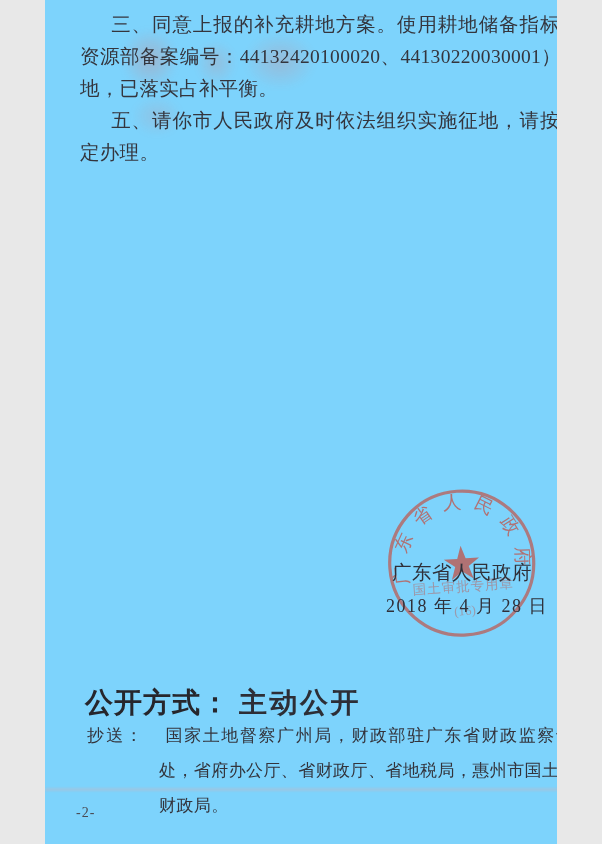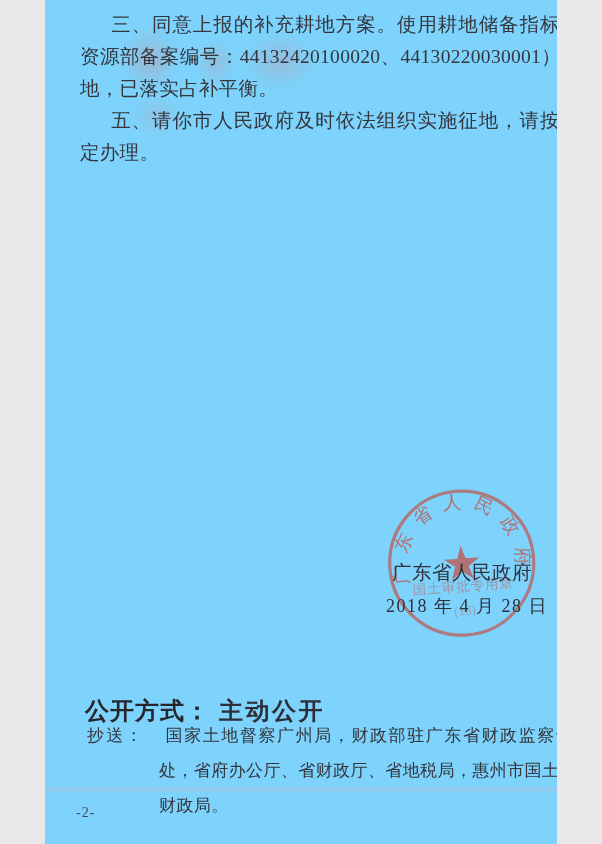--- a/index.html
+++ b/index.html
@@ -24,21 +24,21 @@
   .issue-date{
     position:absolute;left:341px;top:594px;z-index:3;
     font-size:18px;letter-spacing:1.5px;color:#2f3039;white-space:nowrap;
   }
   
   .seal{
     position:absolute;left:338px;top:487px;width:160px;height:160px;
     z-index:2;transform:rotate(-4deg);opacity:.9;
   }
   
-  .publicity{position:absolute;left:40px;top:684px;font-size:24px;white-space:nowrap;margin-top:11px;}
+  .publicity{position:absolute;left:40px;top:684px;font-size:28px;white-space:nowrap;}
   .publicity .label{
     font-family:"Liberation Sans","DejaVu Sans",sans-serif;
     font-weight:700;letter-spacing:1px;color:#26262c;
   }
   .publicity .value{font-weight:600;margin-left:9px;letter-spacing:2.5px;color:#2d2e36;}
   .cc{
     position:absolute;left:42px;top:718px;width:542px;box-sizing:border-box;
     font-size:17px;line-height:35px;letter-spacing:.4px;
     padding-left:72px;text-indent:-72px;text-align:justify;color:#33343c;
   }

